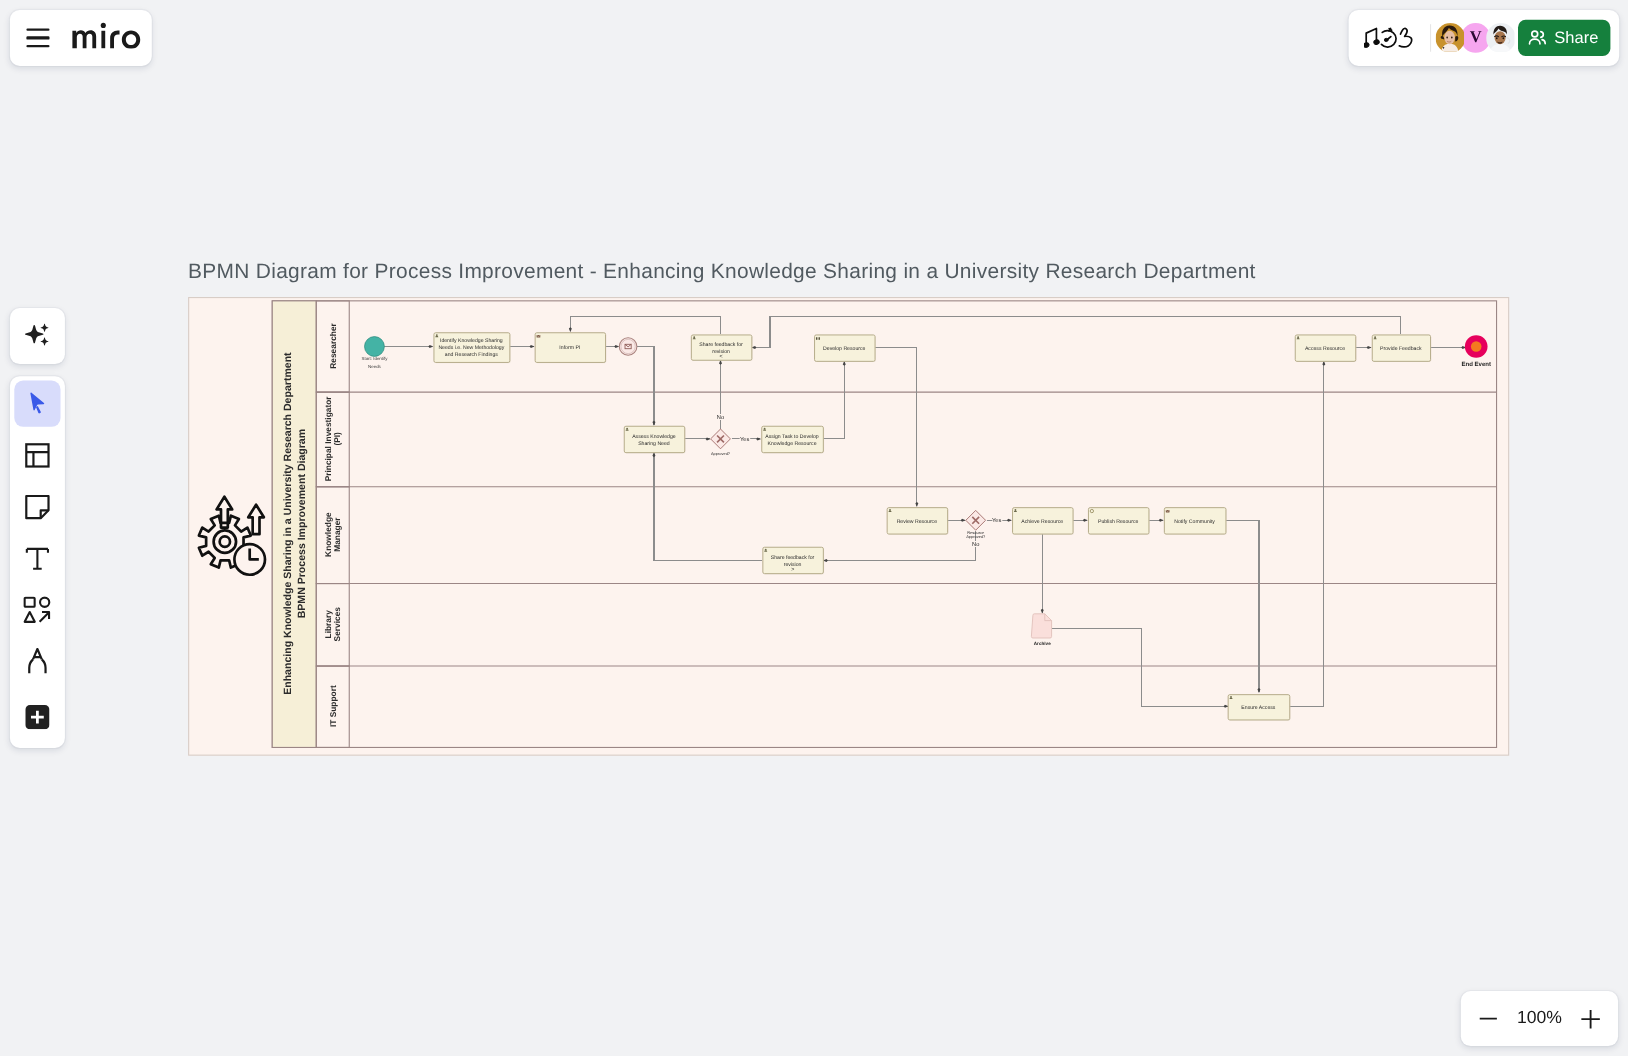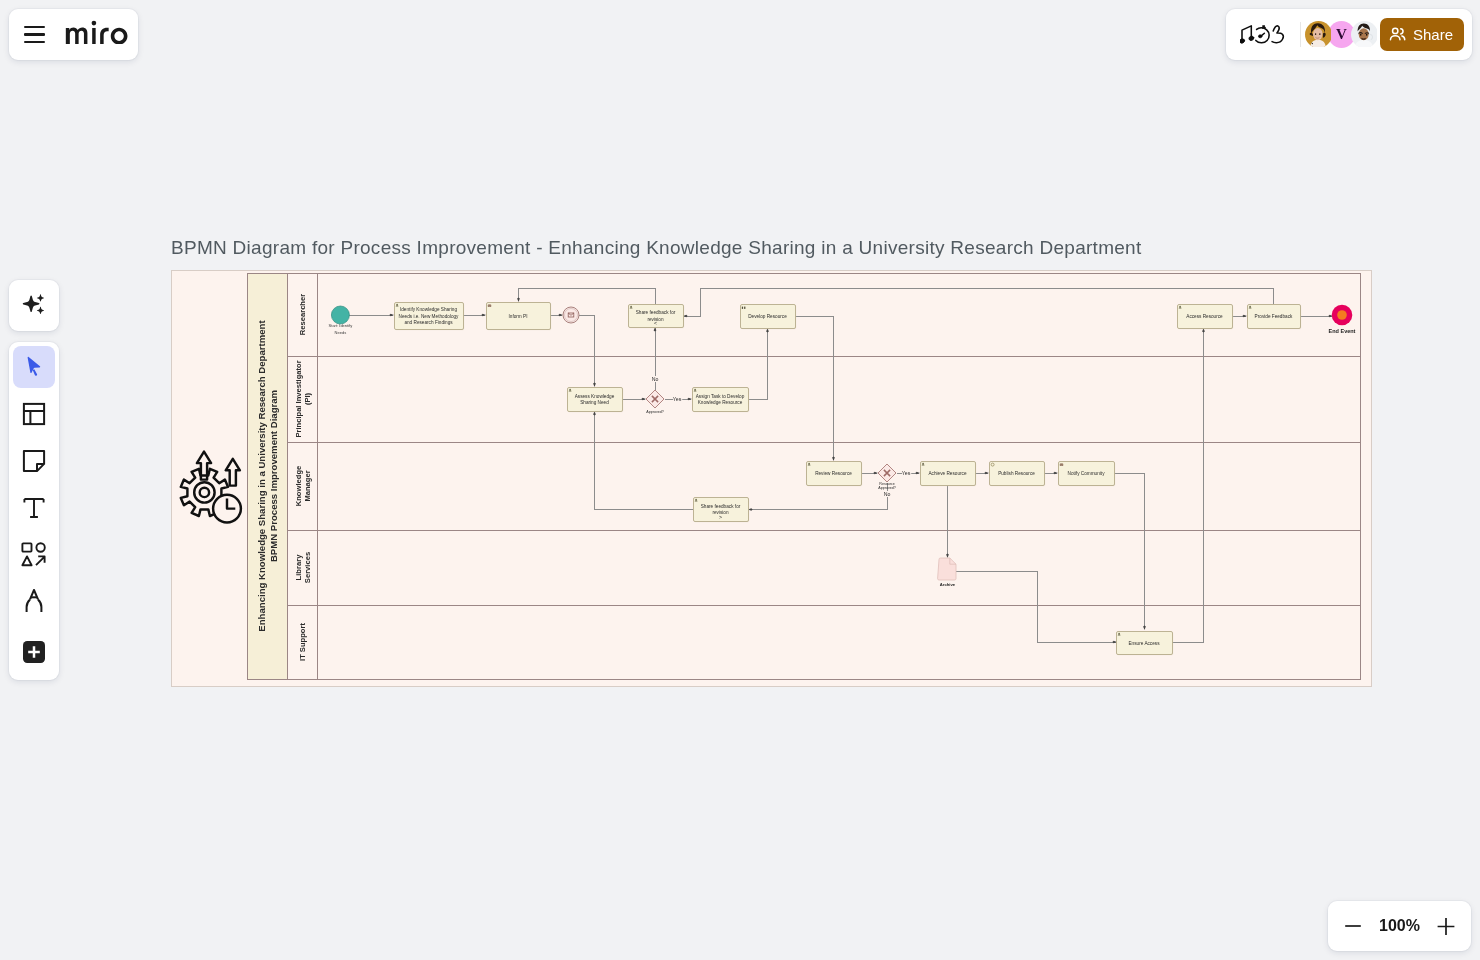--- a/index.html
+++ b/index.html
@@ -15,33 +15,33 @@
 #mirologo{line-height:0;display:flex;align-items:center;margin-top:-6px;margin-left:-3px}
 
 
 #topright{position:absolute;left:1226px;top:9px;width:246px;height:51px;border-radius:9px}
 #appsicon{position:absolute;left:7px;top:8px;width:60px;height:36px;display:flex;align-items:center;justify-content:center;cursor:pointer}
 #tr-sep{position:absolute;left:74px;top:13px;width:1px;height:25px;background:#e6e6e6}
 #avatars{position:absolute;left:79px;top:12px;display:flex;align-items:center;cursor:pointer}
 .av{width:27px;height:27px;border-radius:50%;overflow:hidden;position:relative;margin-left:-4px;z-index:2}
 .av:nth-child(1){z-index:3}.av:nth-child(3){z-index:1}
 .av:first-child{margin-left:0}
-#sharebtn{position:absolute;left:154px;top:9px;height:33px;width:84px;background:#a16207;color:#fff;border-radius:7px;display:flex;align-items:center;gap:6px;padding:0 0 0 8px;font-size:15px;cursor:pointer;z-index:5}
+#sharebtn{position:absolute;left:154px;top:9px;height:33px;width:84px;background:#15803d;color:#fff;border-radius:7px;display:flex;align-items:center;gap:6px;padding:0 0 0 8px;font-size:15px;cursor:pointer;z-index:5}
 
 
 #lefttool1{position:absolute;left:9px;top:280px;width:50px;height:51px;display:flex;align-items:center;justify-content:center;border-radius:9px}
 #lefttool2{position:absolute;left:9px;top:342px;width:50px;height:338px;border-radius:9px}
 .tbtn{position:absolute;left:4px;width:42px;height:42px;display:flex;align-items:center;justify-content:center;border-radius:8px;cursor:pointer}
 .tbtn:nth-of-type(1){top:4px}.tbtn:nth-of-type(2){top:51px}.tbtn:nth-of-type(3){top:98px}.tbtn:nth-of-type(4){top:145px}.tbtn:nth-of-type(5){top:191px}.tbtn:nth-of-type(6){top:238px}.tbtn:nth-of-type(7){top:289px}
 .tbtn.sel{background:#d8dcfb}
 
 
 #zoomctl{position:absolute;left:1328px;top:901px;width:143px;height:50px;display:flex;align-items:center;padding:0 8px;justify-content:space-between;border-radius:9px}
 .zb{width:34px;height:36px;display:flex;align-items:center;justify-content:center;cursor:pointer}
-#zoomval{font-size:16px;font-weight:700;color:#1a1a1a;min-width:40px;text-align:center;cursor:pointer;letter-spacing:0}
+#zoomval{font-size:16px;font-weight:400;color:#1a1a1a;min-width:40px;text-align:center;cursor:pointer;letter-spacing:0}
 
 
 #boardtitle{position:absolute;left:171px;top:237px;font-size:19px;color:#515a60;letter-spacing:.28px;white-space:nowrap}
 #frame{position:absolute;left:171px;top:270px;width:1201px;height:417px;background:#fdf3ee;border:1px solid #d8cdc6}
 #bigicon{position:absolute;left:176px;top:448px;width:68px;height:76px}
 #diagsvg{position:absolute;left:0;top:0}
 </style>
 </head>
 <body>
 

